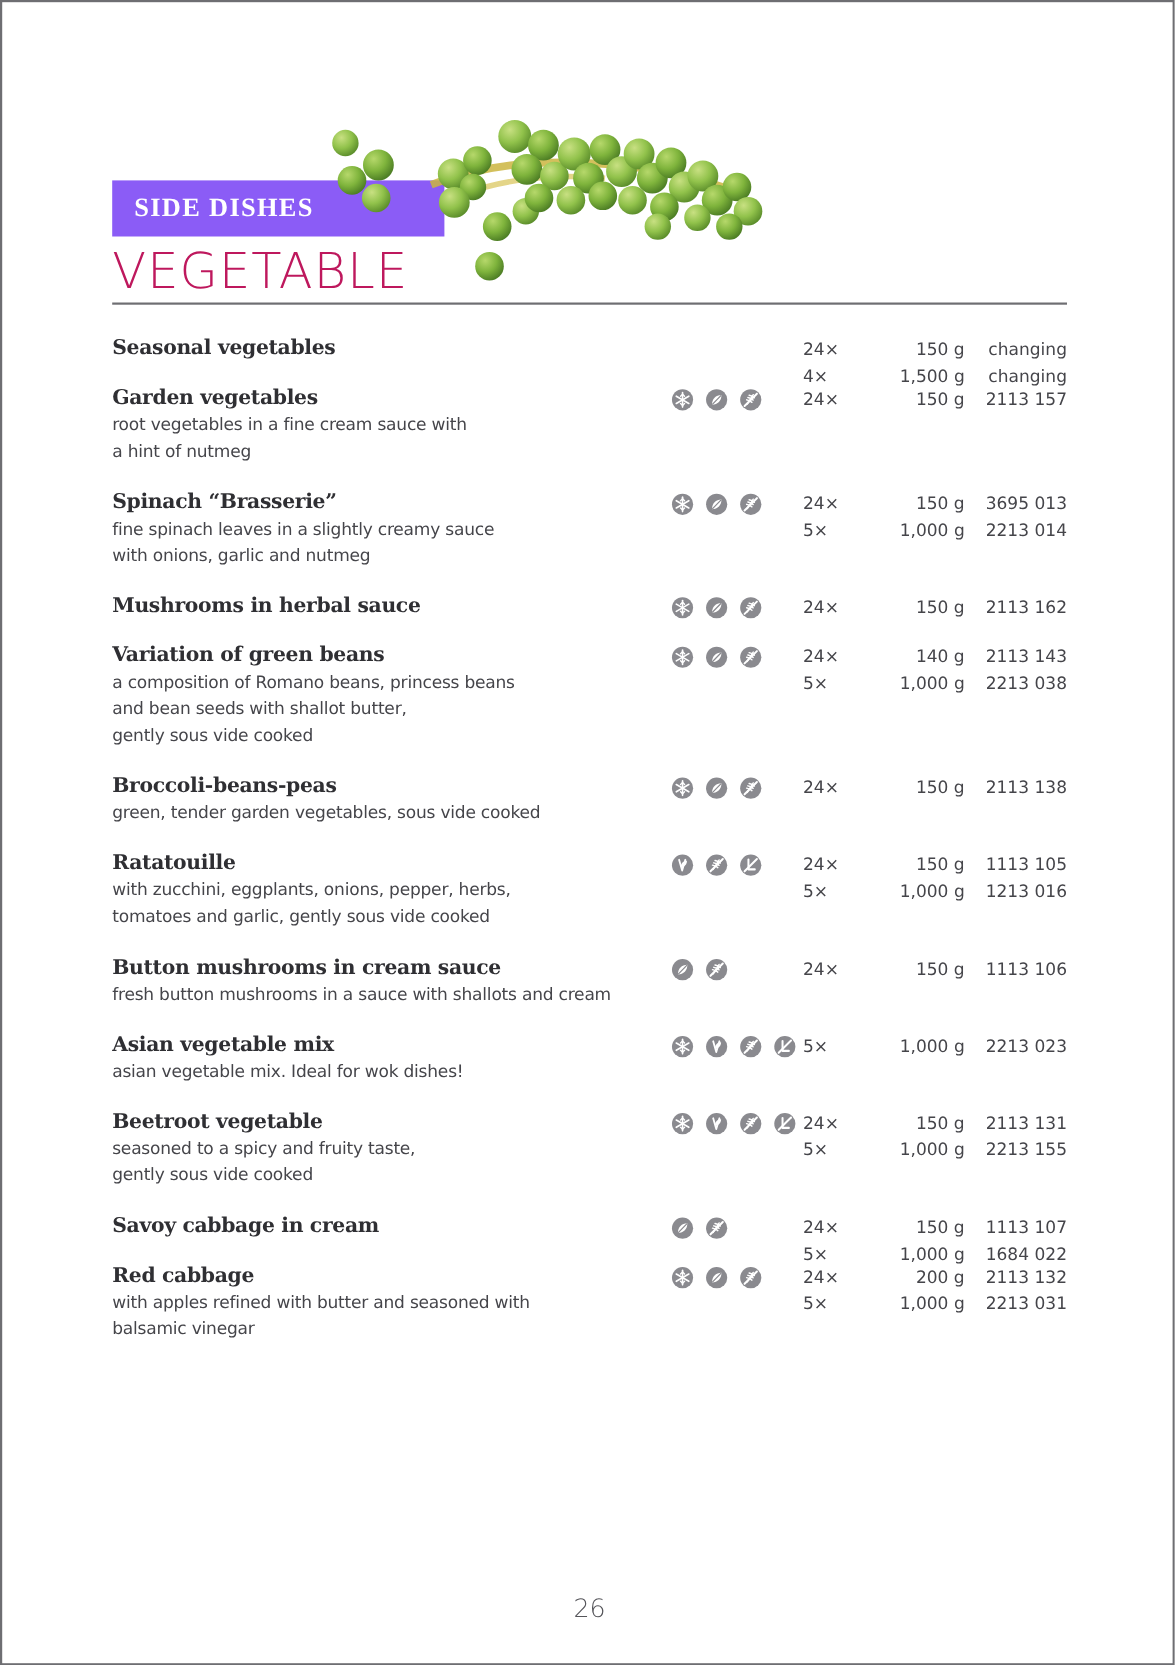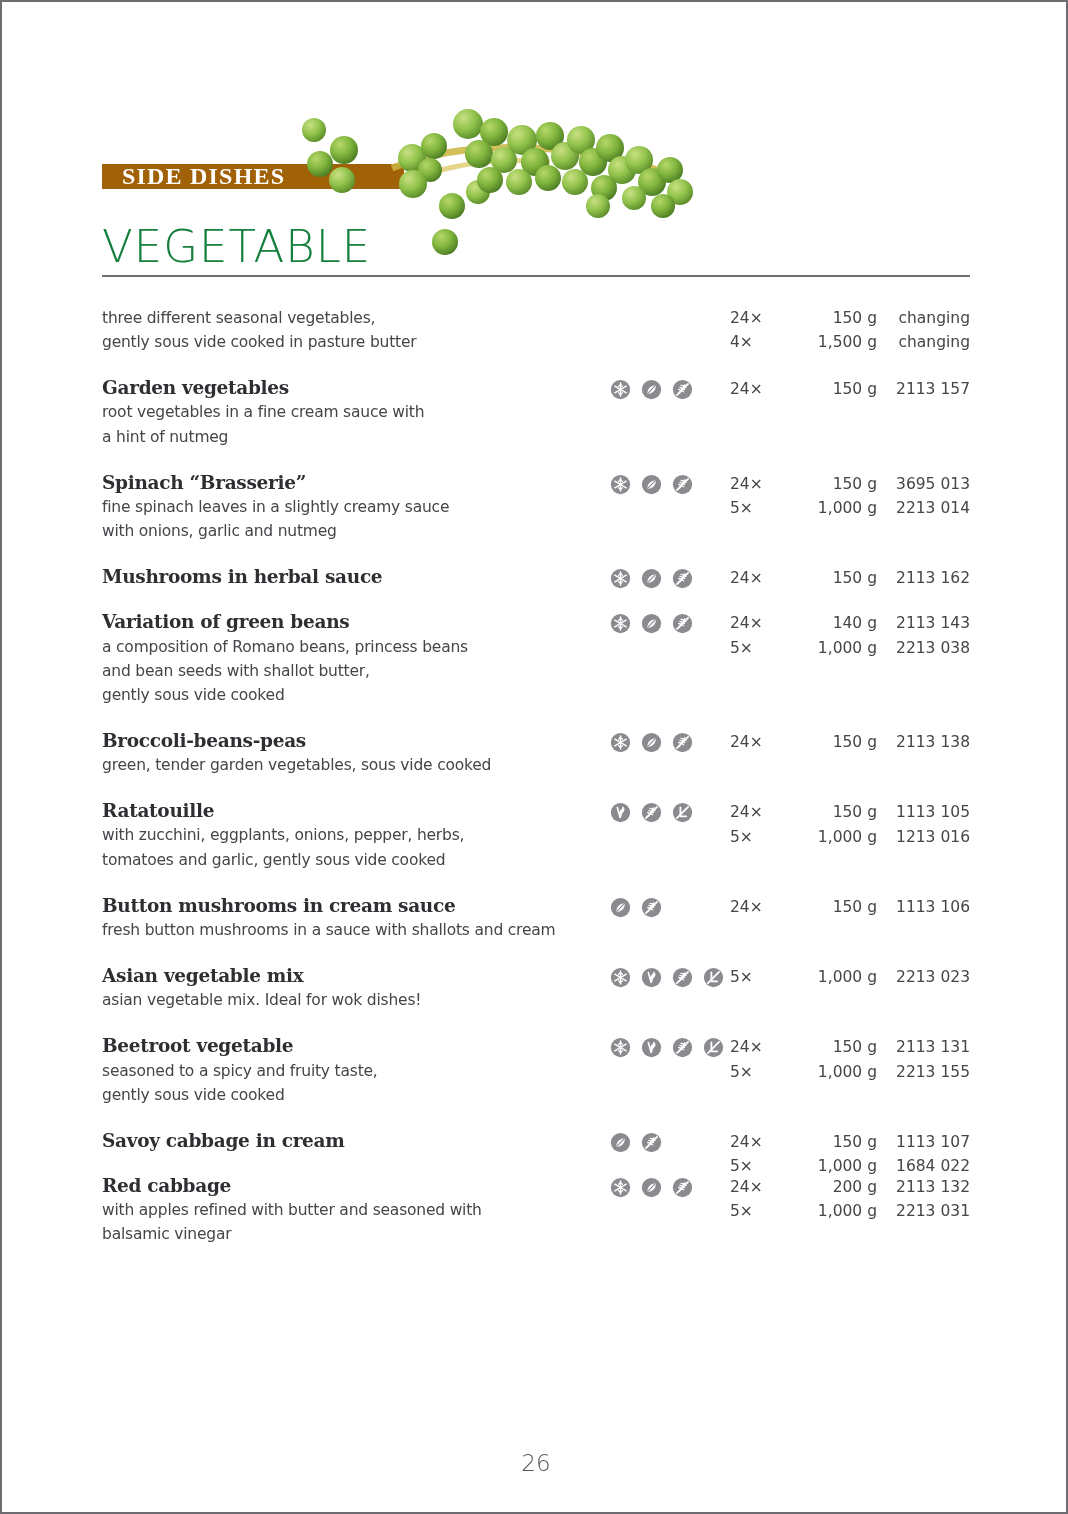--- a/index.html
+++ b/index.html
@@ -26,22 +26,22 @@
     left: 100px;
     top: 110px;
     width: 868px;
     height: 170px;
   }
   .banner {
     position: absolute;
     left: 0;
     top: 52px;
     width: 302px;
-    height: 25px;
-    background: #a16207;
+    height: 51px;
+    background: #8b5cf6;
     z-index: 1;
   }
   .banner-label {
     position: absolute;
     left: 20px;
     top: 50%;
     transform: translateY(-52%);
     color: #ffffff;
     font-family: "Liberation Serif", serif;
     font-weight: bold;
@@ -55,21 +55,21 @@
     top: -10px;
     width: 430px;
     height: 160px;
     z-index: 2;
     pointer-events: none;
   }
   .section-title {
     position: absolute;
     left: 0;
     top: 112px;
-    color: #15803d;
+    color: #be185d;
     font-size: 45px;
     font-weight: 300;
     letter-spacing: 1px;
     line-height: 1;
     font-family: "DejaVu Sans", sans-serif;
     z-index: 3;
   }
   .header-rule {
     position: absolute;
     left: 0;
@@ -238,35 +238,35 @@
       </g>
     </svg>
 
     <div class="section-title">VEGETABLE</div>
     <div class="header-rule"></div>
   </div>
 
   <div id="list">
       <div class="product">
         <div class="prod-head">
+          <div class="prod-name">Seasonal vegetables</div>
           <div class="icons"></div>
           <div class="specs">
             <div class="spec-row">
               <div class="spec-qty">24×</div>
               <div class="spec-weight">150 g</div>
               <div class="spec-art">changing</div>
             </div>
             <div class="spec-row">
               <div class="spec-qty">4×</div>
               <div class="spec-weight">1,500 g</div>
               <div class="spec-art">changing</div>
             </div>
           </div>
         </div>
-        <div class="prod-desc">three different seasonal vegetables,<br>gently sous vide cooked in pasture butter</div>
       </div>
       <div class="product">
         <div class="prod-head">
           <div class="prod-name">Garden vegetables</div>
           <div class="icons">
             <svg class="icon" viewBox="0 0 24 24">
               <circle cx="12" cy="12" r="11" fill="#8a8a8f"></circle>
               <g stroke="#ffffff" stroke-width="1.7" stroke-linecap="round">
                 <line x1="12" y1="4.5" x2="12" y2="19.5"></line>
                 <line x1="5.5" y1="8.2" x2="18.5" y2="15.8"></line>

